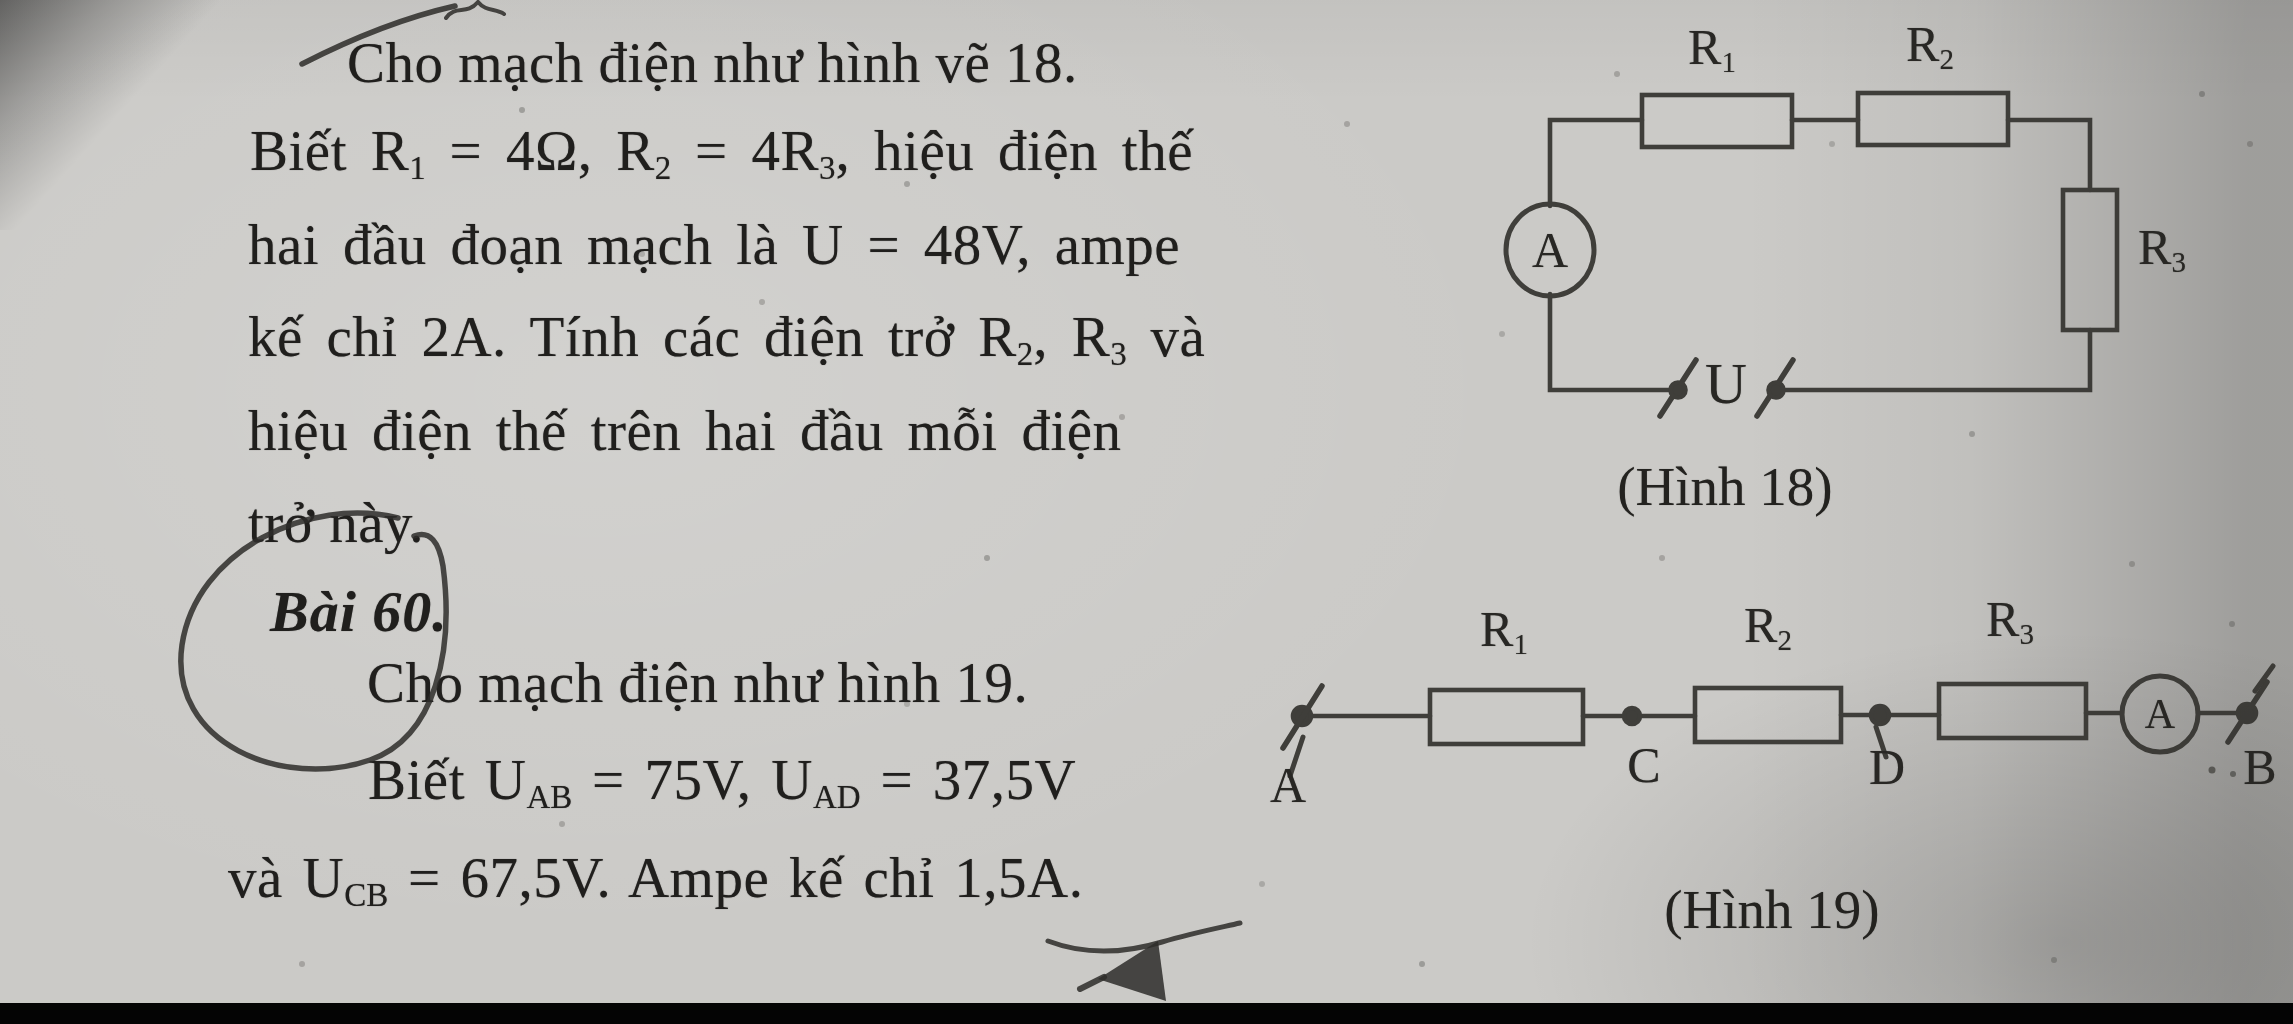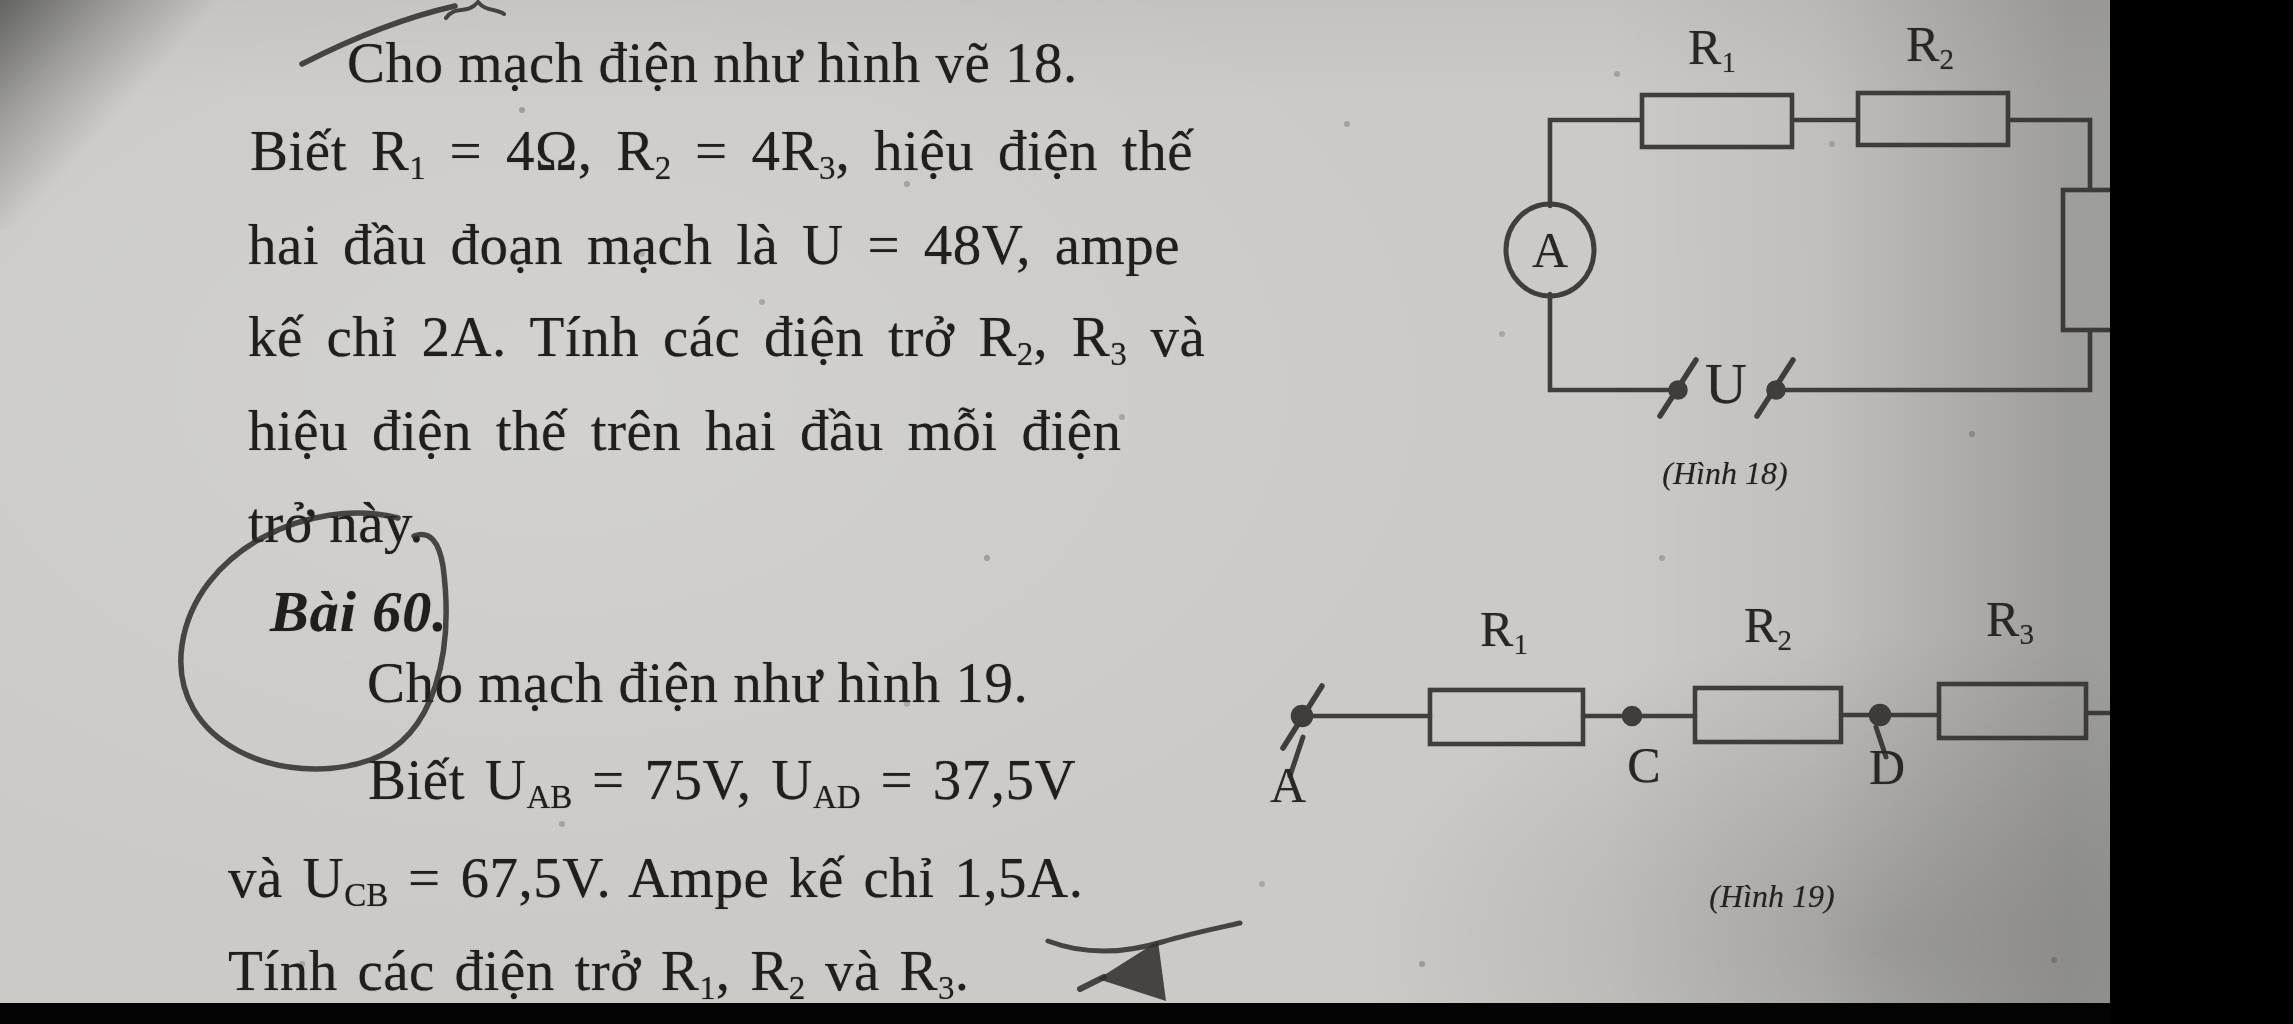--- a/index.html
+++ b/index.html
@@ -1,17 +1,17 @@
 <!DOCTYPE html>
 <html><head>
 <meta charset="utf-8">
 <style>
   html,body{margin:0;padding:0;background:#000;}
   #page{
-    position:relative;width:2110px;height:1024px;overflow:hidden;
+    position:relative;width:2293px;height:1024px;overflow:hidden;
     font-family:"Liberation Serif","DejaVu Serif",serif;
     background:
       radial-gradient(ellipse 1500px 900px at 26% 38%, rgba(255,255,255,.14), rgba(255,255,255,0) 62%),
       radial-gradient(ellipse 900px 520px at 90% 92%, rgba(0,0,0,.16), rgba(0,0,0,0) 60%),
       linear-gradient(90deg, rgba(0,0,0,0) 76%, rgba(0,0,0,.05) 86%, rgba(0,0,0,.22) 98%),
       linear-gradient(180deg, rgba(0,0,0,.04) 0%, rgba(0,0,0,0) 10%),
       #cbcac7;
     text-align: right;
   }
   .corner-shadow{
@@ -29,21 +29,21 @@
   .just2{word-spacing:5px;}
   .txt sub, .flabel sub{font-size:.58em;line-height:0;vertical-align:-.28em;letter-spacing:0;}
   .exercise{font-weight:bold;font-style:italic;font-size:58px;letter-spacing:1px;}
   .flabel{
     position:absolute;white-space:nowrap;color:#282724;
     font-size:50px;transform:translateX(-50%);
     text-shadow:0 0 1px rgba(40,39,36,.5);
   }
   .fcaption{
     position:absolute;white-space:nowrap;color:#23221f;
-    font-style:italic;font-size:32px;transform:translateX(-50%);
+    font-size:55px;transform:translateX(-50%);
     text-shadow:0 0 1px rgba(40,39,36,.45);
   }
   .meter-letter{
     position:absolute;color:#282724;font-size:50px;
     transform:translate(-50%,-54%);text-shadow:0 0 1px rgba(40,39,36,.5);
   }
   .meter-letter.small{font-size:42px;}
   svg.overlay{position:absolute;left:0;top:0;}
   .speck{position:absolute;left:0;top:0;width:4px;height:4px;border-radius:50%;
     background:rgba(50,49,45,0);
@@ -74,21 +74,20 @@
   <div class="txt just" style="left:248px;top:212px;">hai đầu đoạn mạch là U = 48V, ampe</div>
   <div class="txt just" style="left:248px;top:304px;">kế chỉ 2A. Tính các điện trở R<sub>2</sub>, R<sub>3</sub> và</div>
   <div class="txt" style="left:248px;top:490px;">trở này.</div>
   <div class="txt just" style="left:248px;top:398px;">hiệu điện thế trên hai đầu mỗi điện</div>
 
   <div class="txt exercise" style="left:270px;top:578px;">Bài 60.</div>
 
   <div class="txt" style="left:367px;top:650px;">Cho mạch điện như hình 19.</div>
   <div class="txt just2" style="left:368px;top:747px;">Biết U<sub>AB</sub> = 75V, U<sub>AD</sub> = 37,5V</div>
   <div class="txt just2" style="left:228px;top:845px;">và U<sub>CB</sub> = 67,5V. Ampe kế chỉ 1,5A.</div>
-  <div class="txt just2" style="left:228px;top:938px;">Tính các điện trở R<sub>1</sub>, R<sub>2</sub> và R<sub>3</sub>.</div>
 
   <svg class="overlay" width="2293" height="1024" viewBox="0 0 2293 1024">
     <g stroke="#34332f" stroke-width="4.6" fill="none" stroke-linecap="round" opacity=".92">
 
       <path d="M1642 120 H1550 V206"></path>
       <path d="M1550 294 V390 H1671"></path>
       <path d="M1783 390 H2090 V330"></path>
       <path d="M2090 190 V120 H2008"></path>
       <path d="M1792 120 H1858"></path>
       <rect x="1642" y="95" width="150" height="52"></rect>

